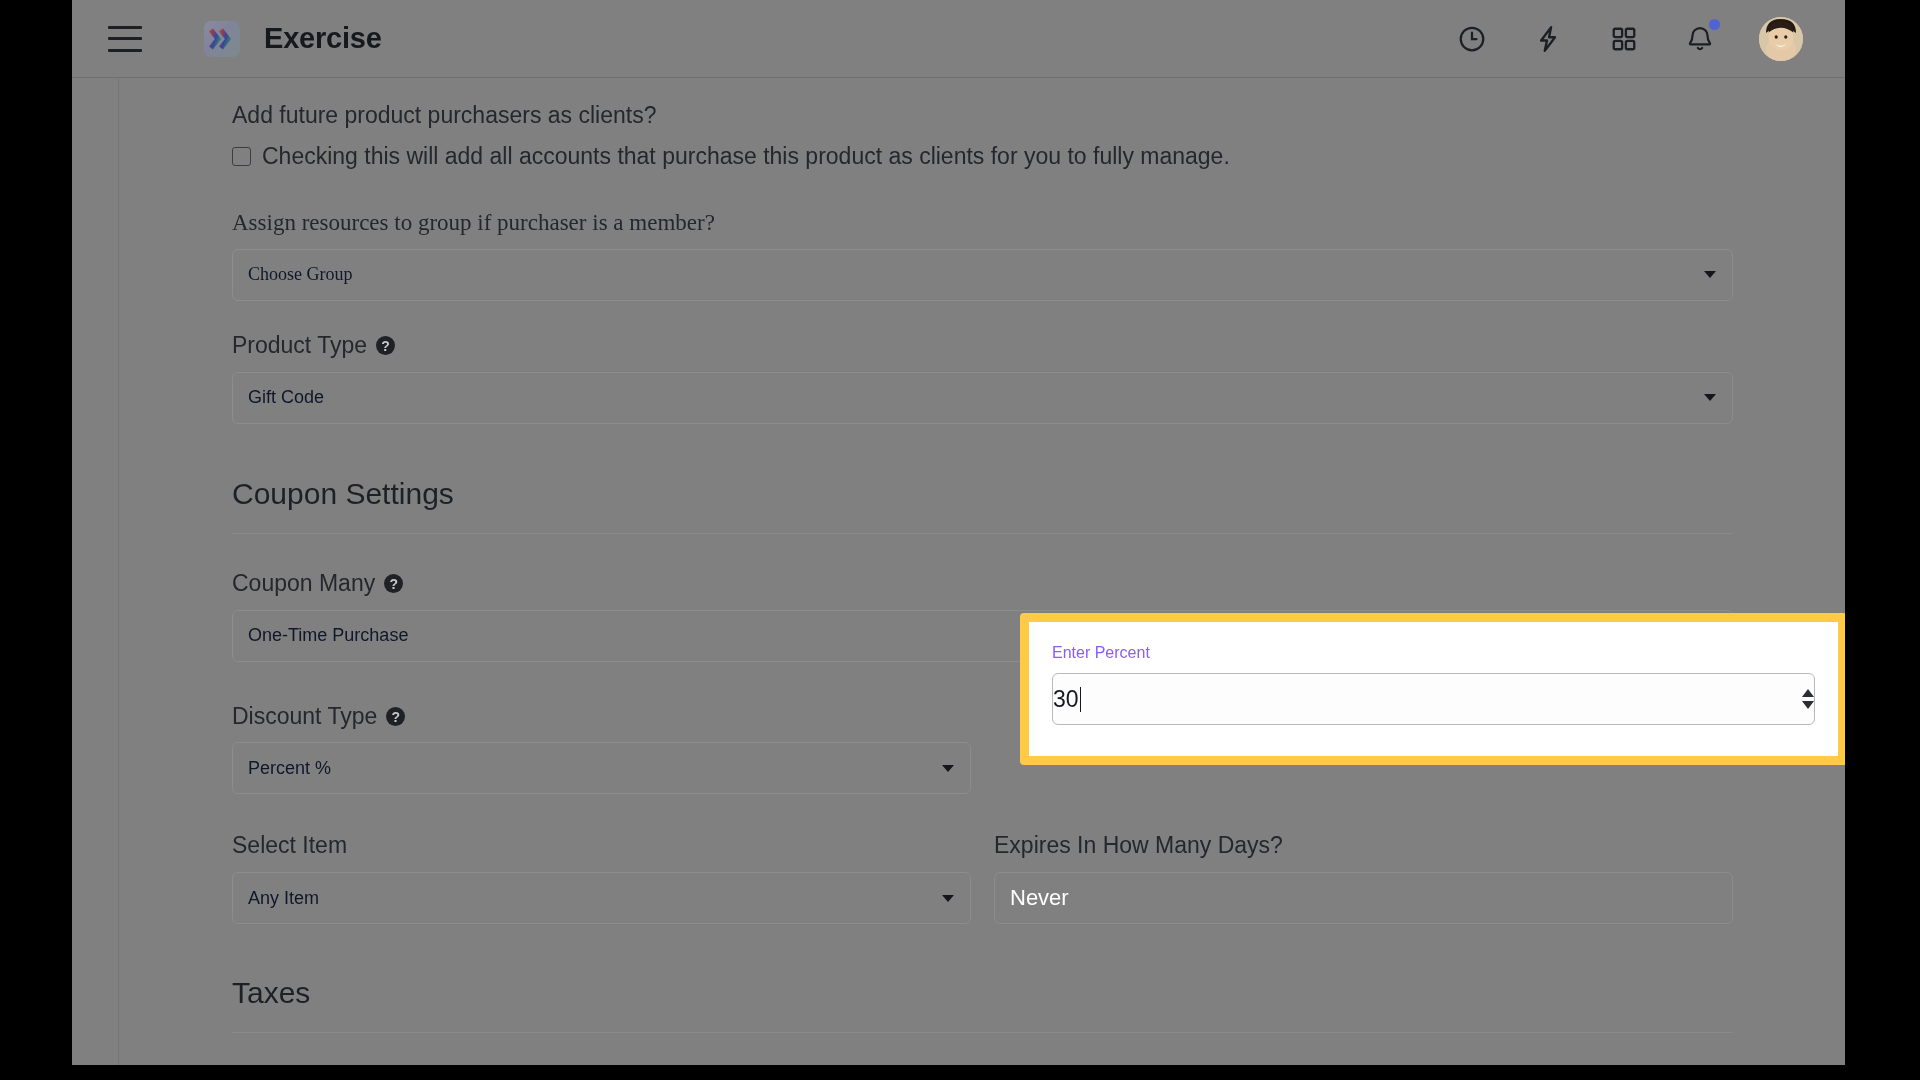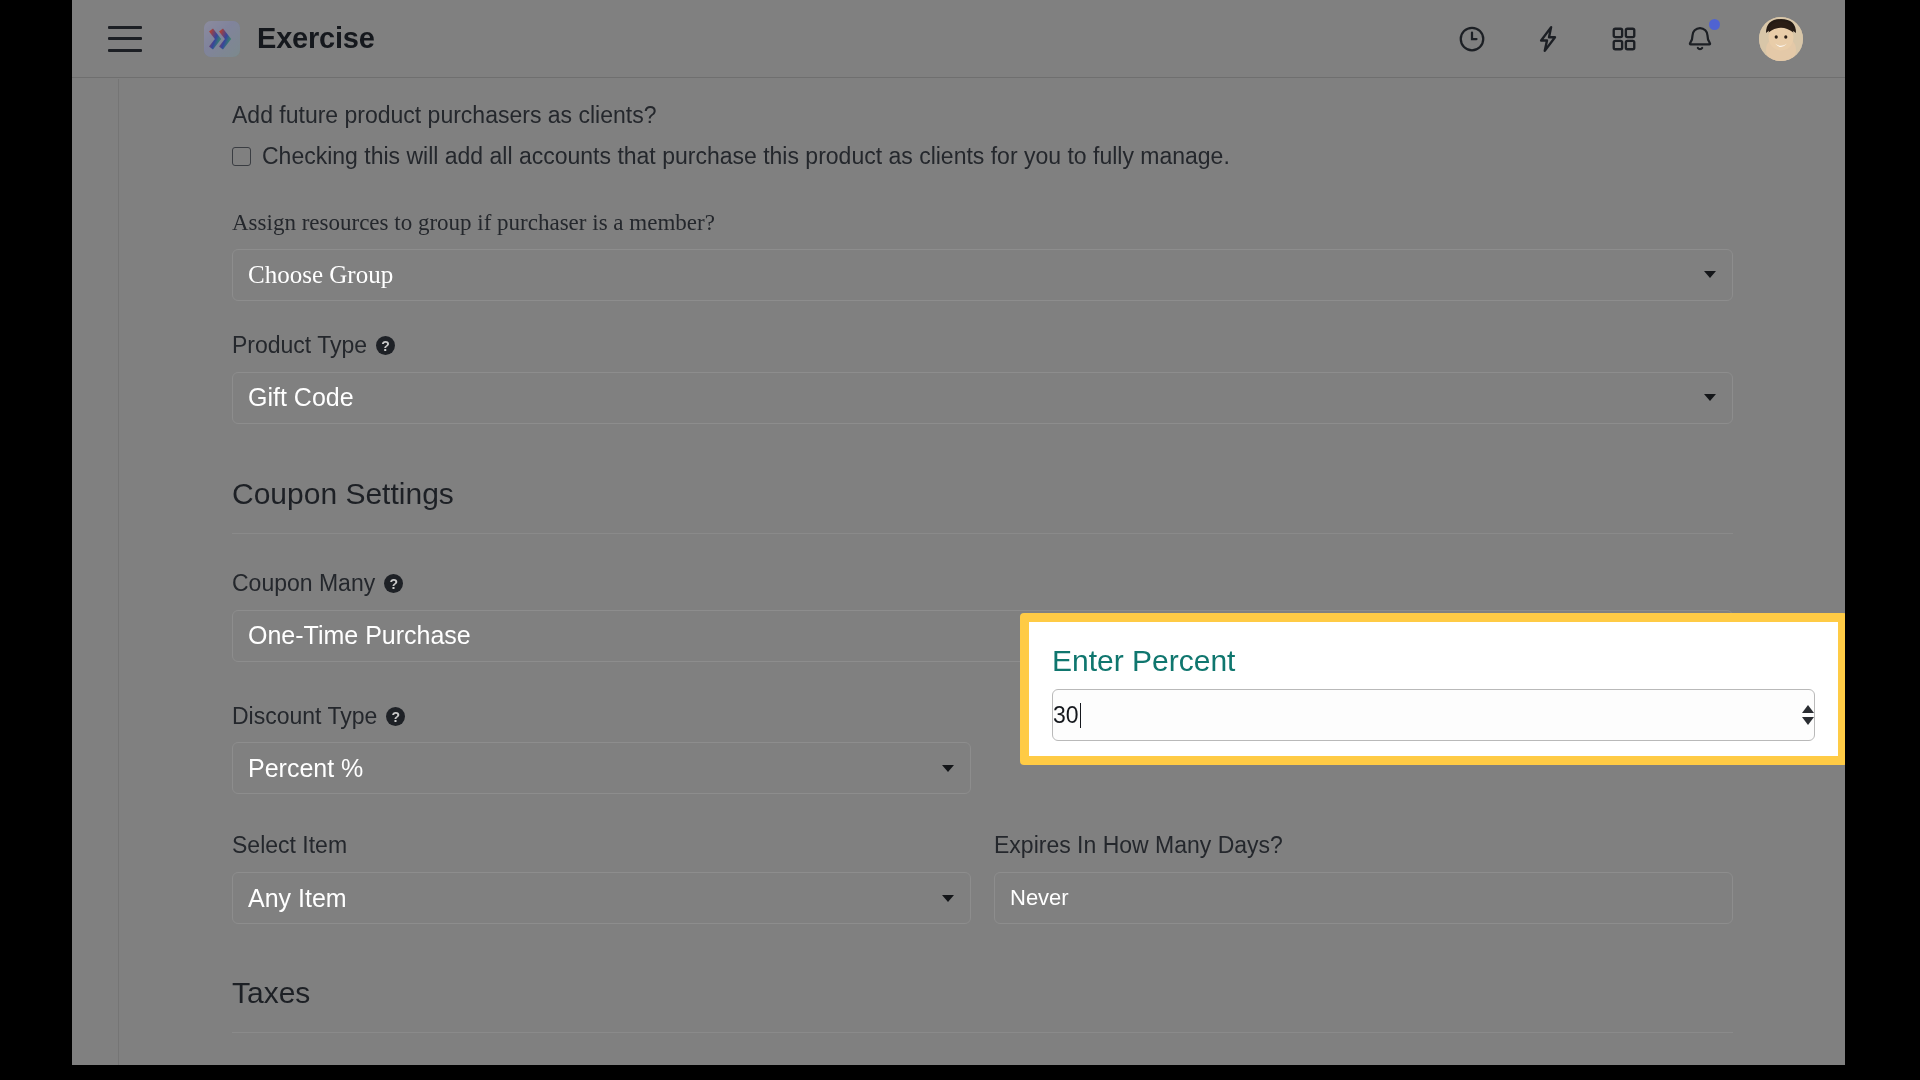--- a/index.html
+++ b/index.html
@@ -54,21 +54,21 @@
     height: 3px;
     width: 100%;
     background: #1c1f24;
     border-radius: 1px;
   }
 
   .brand {
     display: flex;
     align-items: center;
     margin-left: 62px;
-    gap: 17px;
+    gap: 24px;
     cursor: pointer;
   }
   .brand-logo {
     width: 36px; height: 36px;
     border-radius: 7px;
     position: relative;
     overflow: hidden;
     background: linear-gradient(135deg, #8e8ea8 0%, #7a7fa5 40%, #6f8a85 100%);
     opacity: .95;
   }
@@ -166,22 +166,22 @@
 
   .select-box {
     margin-top: 11px;
     height: 52px;
     border: 1px solid #8d8d8d;
     border-radius: 6px;
     background: transparent;
     display: flex;
     align-items: center;
     padding: 0 16px 0 15px;
-    font-size: 25px;
-    color: #ffffff;
+    font-size: 18px;
+    color: #0f172a;
     cursor: pointer;
     position: relative;
   }
   .select-box .caret {
     margin-left: auto;
     width: 0; height: 0;
     border-left: 6px solid transparent;
     border-right: 6px solid transparent;
     border-top: 7px solid #141619;
   }
@@ -242,22 +242,22 @@
     top: 613px;
     width: 827px;
     height: 152px;
     background: #ffffff;
     border: 9px solid #ffcb45;
     border-radius: 4px;
     z-index: 40;
     padding: 22px 23px 0 23px;
   }
   #highlight .hl-label {
-    font-size: 30px;
-    color: #0f766e;
+    font-size: 16px;
+    color: #8b5cf6;
   }
   #highlight .hl-input {
     margin-top: 11px;
     height: 52px;
     border: 1px solid #b9b9b9;
     border-radius: 6px;
     background: #fdfdfd;
     display: flex;
     align-items: center;
     padding: 0 0;

